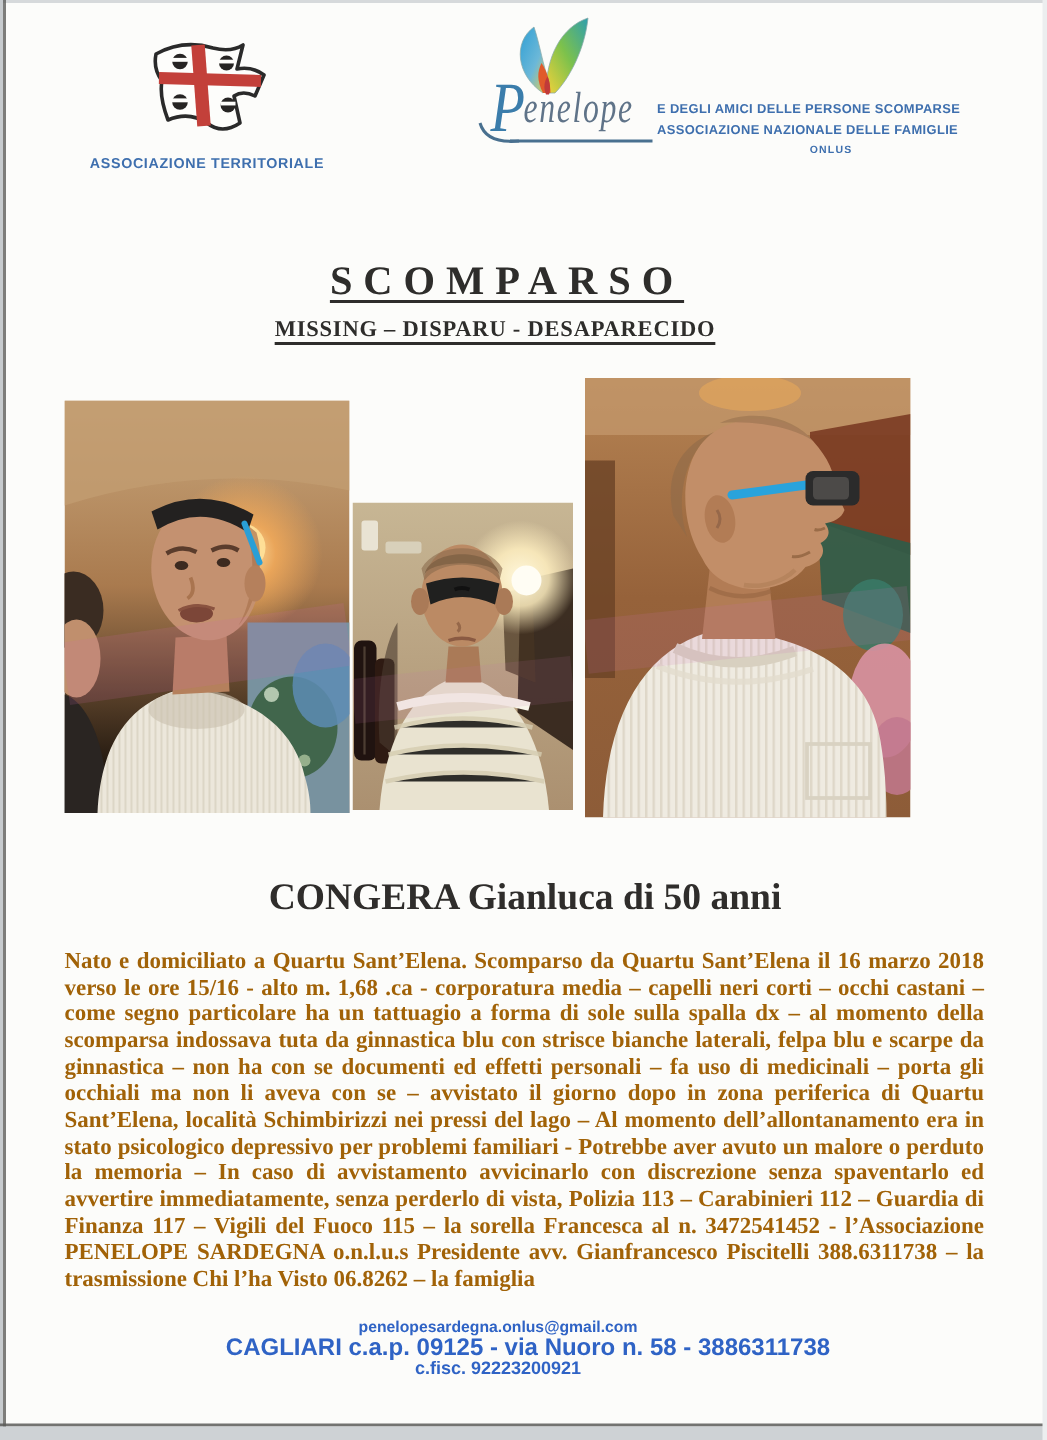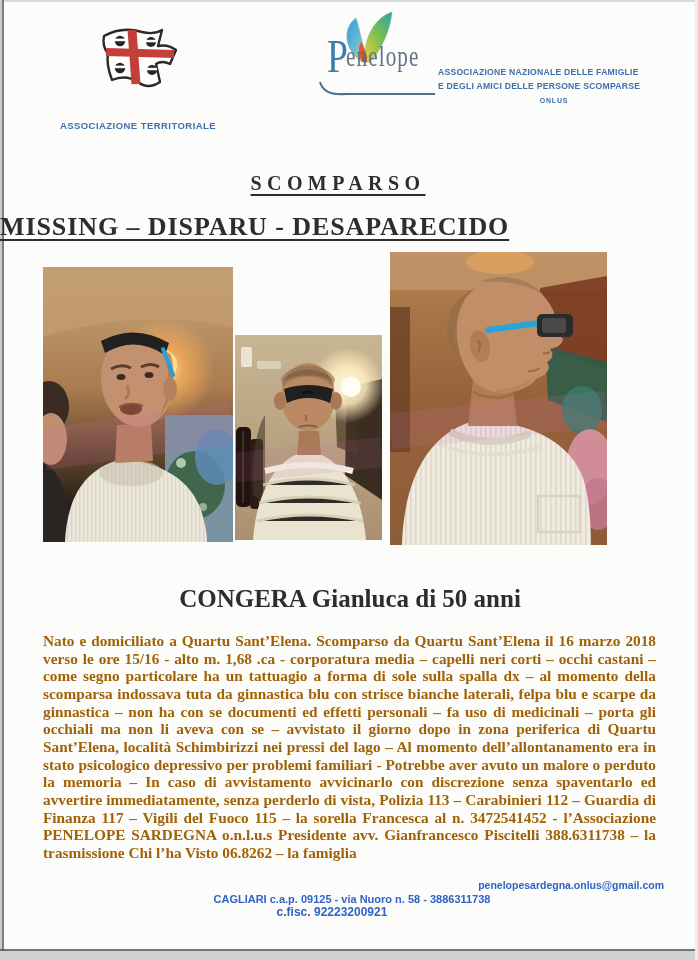--- a/index.html
+++ b/index.html
@@ -15,24 +15,24 @@
   .edge-left-line { position:absolute; left:2px; top:0; width:2px; height:100%; background:#5c5c5a; opacity:.8; }
   .edge-bottom-line { position:absolute; left:0; top:949px; width:100%; height:2px; background:#5a5a58; opacity:.85; }
   .edge-bottom-gray { position:absolute; left:0; top:951px; width:100%; height:9px; background:#ced2d5; }
   .edge-right { position:absolute; right:0; top:0; width:3px; height:100%; background:#eceeef; }
 
   
   .flag-wrap { position:absolute; left:96px; top:24px; width:88px; height:70px; }
   .org-left {
     position:absolute; left:38px; top:100px; width:200px; text-align:center;
     font-family:"Liberation Sans", sans-serif; font-weight:bold;
-    font-size:9.5px; letter-spacing:.45px; color:#3e6fae; line-height:20px;margin-top:16px;
+    font-size:9.5px; letter-spacing:.45px; color:#3e6fae; line-height:20px;
   }
   .butterfly-wrap { position:absolute; left:334px; top:10px; width:72px; height:58px; }
-  .wordmark { position:absolute; left:327px; top:34px; width:120px; height:50px; white-space:nowrap; }
+  .wordmark { position:absolute; left:327px; top:50px; width:120px; height:50px; white-space:nowrap;font-style:italic; }
   .wordmark .p {
     display:inline-block; font-family:"Liberation Serif", serif; font-weight:normal;
     font-size:47px; line-height:44px; color:#3b7dab; transform:scaleX(.8); transform-origin:left bottom;
   }
   .wordmark .rest {
     display:inline-block; font-family:"Liberation Serif", serif;
     font-size:29px; line-height:44px; color:#5f7388; letter-spacing:1.5px;
     transform:scaleX(.73); transform-origin:left bottom; margin-left:-7px; vertical-align:bottom;
   }
   .wordmark-underline { position:absolute; left:340px; top:93px; width:95px; height:2px; background:#49708f; }
@@ -40,28 +40,28 @@
   .org-right {
     position:absolute; left:438px; top:66px; width:232px;
     font-family:"Liberation Sans", sans-serif; font-weight:bold;
     font-size:8.6px; letter-spacing:.25px; color:#3e6fae; line-height:13.5px;
   }
   .org-right .onlus { text-align:center; font-size:7px; letter-spacing:.8px; margin-top:1px; }
 
   
   .h-scomparso {
     position:absolute; left:0; top:172px; width:676px; text-align:center;
-    font-weight:bold; font-size:20px; letter-spacing:.27em; color:#2e2d2b;
+    font-weight:bold; font-size:27px; letter-spacing:.27em; color:#2e2d2b;
   }
   .h-scomparso span, .h-missing span {
     text-decoration:underline; text-decoration-thickness:2px; text-underline-offset:4px;
   }
   .h-missing {
-    position:absolute; left:0; top:212px; width:660px; text-align:left;
-    font-weight:bold; font-size:26px; letter-spacing:.035em; color:#2e2d2b;
+    position:absolute; left:0; top:212px; width:660px; text-align:center;
+    font-weight:bold; font-size:15px; letter-spacing:.035em; color:#2e2d2b;
   }
 
   
   .photo { position:absolute; line-height:0; }
   .photo svg { display:block; }
   .photo-1 { left:43px;  top:267px; width:190px; height:275px; }
   .photo-2 { left:235px; top:335px; width:147px; height:205px; }
   .photo-3 { left:390px; top:252px; width:217px; height:293px; }
 
   
@@ -73,23 +73,23 @@
     position:absolute; left:43px; top:632px; width:613px;
     font-weight:bold; font-size:15.3px; line-height:17.65px;
     text-align:justify; color:#a16207;
   }
 
   
   .footer {
     position:absolute; left:0; top:880px; width:664px; text-align:center;
     font-family:"Liberation Sans", sans-serif; font-weight:bold; color:#2f63c5;
   }
-  .footer .f1 { font-size:10.5px; line-height:11.5px;text-align:right; }
+  .footer .f1 { font-size:10.5px; line-height:11.5px; }
   .footer .f2 { font-size:10.5px; line-height:11px; }
-  .footer .f3 { font-size:11px;   line-height:14.5px;margin-left:40px; }
+  .footer .f3 { font-size:16px;   line-height:14.5px;margin-left:40px; }
   .footer .f4 { font-size:12px;   line-height:13px; }
 </style>
 </head>
 <body>
 
 <div class="page">
 
   <div class="edge-top"></div>
   <div class="edge-left-gray"></div>
   <div class="edge-left-line"></div>
@@ -137,22 +137,22 @@
     </svg>
   </div>
   <div class="wordmark"><span class="p">P</span><span class="rest">enelope</span></div>
   <div class="wordmark-underline"></div>
   <div class="wordmark-swoosh">
     <svg viewBox="0 0 30 22" width="30" height="22">
       <path d="M2,4 Q6,18 28,16" fill="none" stroke="#49708f" stroke-width="2"></path>
     </svg>
   </div>
   <div class="org-right">
+    <div>E DEGLI AMICI DELLE PERSONE SCOMPARSE</div>
     <div>ASSOCIAZIONE NAZIONALE DELLE FAMIGLIE</div>
-    <div>E DEGLI AMICI DELLE PERSONE SCOMPARSE</div>
     <div class="onlus">ONLUS</div>
   </div>
 
   <div class="h-scomparso"><span>SCOMPARSO</span></div>
   <div class="h-missing"><span>MISSING – DISPARU - DESAPARECIDO</span></div>
 
   <div class="photo photo-1">
     <svg viewBox="0 0 190 275" width="190" height="275">
       <defs>
         <linearGradient id="bg1" x1="0" y1="0" x2="0" y2="1">

